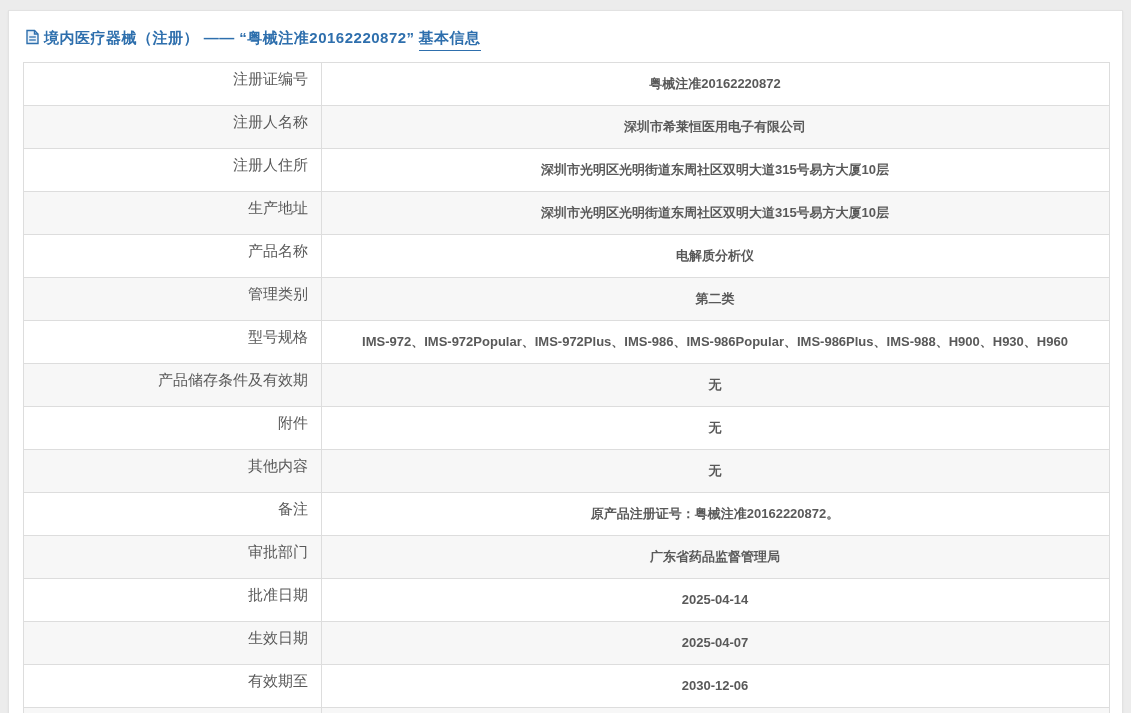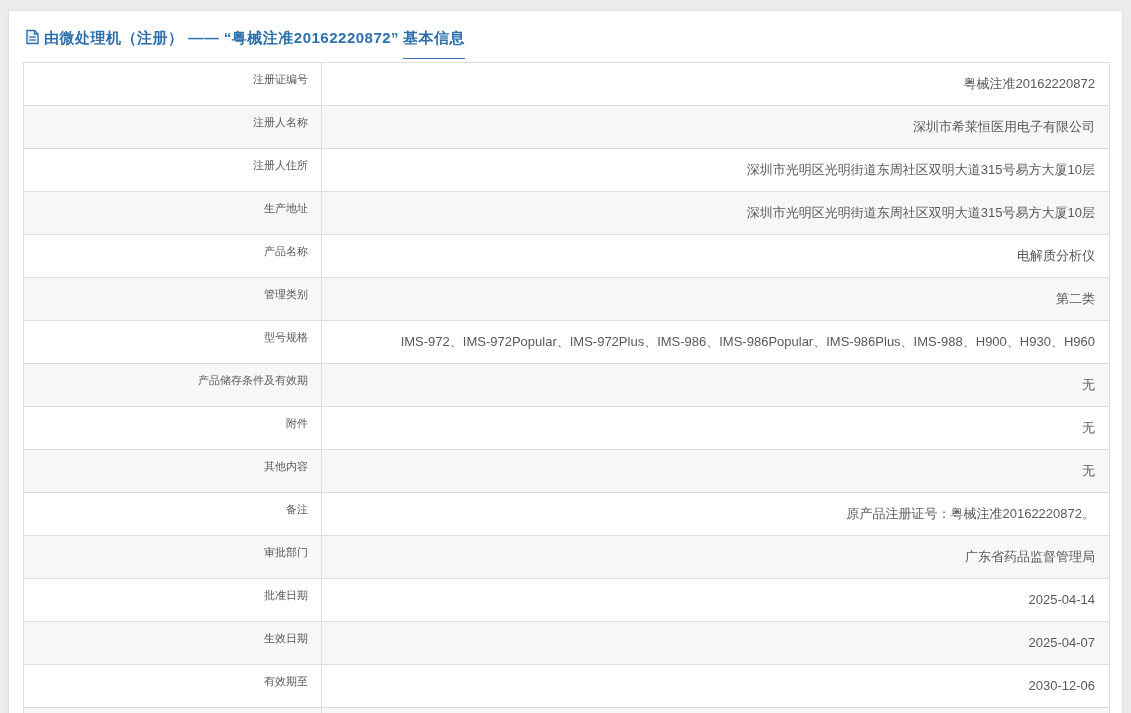--- a/index.html
+++ b/index.html
@@ -19,49 +19,50 @@
     min-height: 687px;
   }
   .card-title {
     color: #2e6fad;
     font-size: 15px;
     font-weight: bold;
     padding: 6px 0 14px 2px;
     letter-spacing: 0.5px;
   }
   .doc-icon { display: inline-block; vertical-align: -2px; margin-right: 4px; }
-  .title-suffix { border-bottom: 1px solid #2e6fad; padding-bottom: 12px; margin-left: 4px; }
+  .title-suffix { border-bottom: 1px solid #2e6fad; padding-bottom: 4px; margin-left: 4px; }
   table.info-table {
     width: 1087px;
     border-collapse: collapse;
     border: 1px solid #cccccc;
     table-layout: fixed;
   }
   table.info-table tr:nth-child(even) { background: #f7f7f7; }
   table.info-table tr:nth-child(odd)  { background: #ffffff; }
   .label-cell {
     width: 298px;
     text-align: right;
     vertical-align: middle;
     font-weight: normal;
     color: #595959;
-    font-size: 11px;
+    font-size: 15px;
     line-height: 20px;
     padding: 6px 13px 16px 10px;
     border: 1px solid #dddddd;
   }
   .value-cell {
-    text-align: right;
+    text-align: center;
     vertical-align: middle;
     color: #595959;
     font-size: 13px;
     line-height: 20px;
     padding: 6px 14px 6px 13px;
     border: 1px solid #dddddd;
     word-break: break-all;
+    font-weight: bold;
   }
   .value-cell a {
     color: #701a75;
     text-decoration: none;
     cursor: pointer;
   }
   .balloon-icon {
     display: inline-block;
     position: relative;
     width: 9px; height: 9px;
@@ -86,21 +87,21 @@
 
 <div class="card">
   <div class="card-title">
     <span class="doc-icon">
       <svg width="15" height="16" viewBox="0 0 15 16">
         <path d="M2 1.5 H9.5 L13 5 V14.5 H2 Z" fill="#eaf2fa" stroke="#2e6fad" stroke-width="1.4"></path>
         <path d="M9.5 1.5 V5 H13" fill="none" stroke="#2e6fad" stroke-width="1.4"></path>
         <line x1="4.2" y1="8" x2="10.8" y2="8" stroke="#2e6fad" stroke-width="1.3"></line>
         <line x1="4.2" y1="11" x2="10.8" y2="11" stroke="#2e6fad" stroke-width="1.3"></line>
       </svg>
-    </span><span class="title-prefix">由微处理机（注册） —— </span><span class="title-cert">“粤械注准20162220872”</span><span class="title-suffix">基本信息</span>
+    </span><span class="title-prefix">境内医疗器械（注册） —— </span><span class="title-cert">“粤械注准20162220872”</span><span class="title-suffix">基本信息</span>
   </div>
 
   <table class="info-table">
     <tbody id="rows">
         <tr>
     <th class="label-cell">注册证编号</th>
     <td class="value-cell">粤械注准20162220872</td>
   </tr>
         <tr>
     <th class="label-cell">注册人名称</th>

